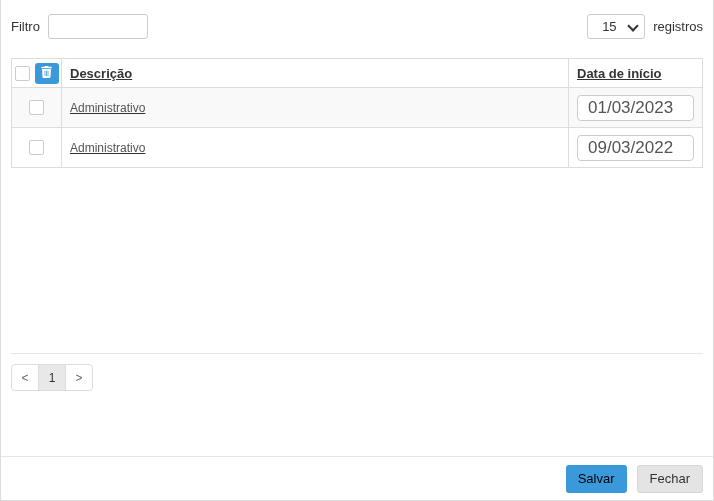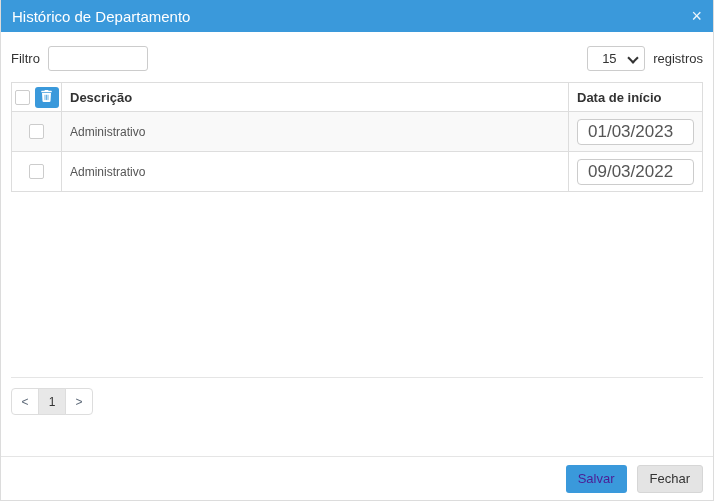--- a/index.html
+++ b/index.html
@@ -52,22 +52,22 @@
   }
   .select-wrap::after {
     content: ""; position: absolute; right: 8px; top: 8px;
     width: 6px; height: 6px;
     border-right: 2px solid #333; border-bottom: 2px solid #333;
     transform: rotate(45deg); pointer-events: none;
   }
 
   
   table.grid {
-    margin-top: 11px; width: 100%;
-    border-collapse: collapse; table-layout: fixed;
+    margin-top: 19px; width: 100%;
+    border-collapse: collapse; table-layout: fixed; text-decoration: underline;
   }
   table.grid th, table.grid td { border: 1px solid #ddd; }
   table.grid col.c-check { width: 50px; }
   table.grid col.c-date  { width: 134px; }
   thead th { height: 29px; text-align: left; font-size: 13px; font-weight: bold; color: #333; background: #fff; }
   thead th.th-check { text-align: center; }
   .th-check-inner { display: flex; align-items: center; justify-content: center; gap: 5px; }
   thead th.th-desc, thead th.th-date { padding-left: 8px; }
   tbody td { height: 40px; font-size: 12px; color: #555; }
   tbody tr:nth-child(odd) td { background: #f9f9f9; }
@@ -116,32 +116,28 @@
     margin-top: auto; flex: 0 0 44px;
     border-top: 1px solid #e5e5e5;
     display: flex; align-items: center; justify-content: flex-end;
     gap: 10px; padding: 0 10px;
   }
   .btn {
     height: 28px; padding: 0 12px;
     border: none; border-radius: 3px;
     font-family: inherit; font-size: 13px; cursor: pointer;
   }
-  .btn-primary { background: #3a99db; color: #4c1d95; }
+  .btn-primary { background: #3a99db; color: #000000; }
   .btn-default { background: #e4e4e4; color: #333; border: 1px solid #d6d6d6; }
 </style>
 </head>
 <body>
 
 <div class="modal">
 
-  <div class="modal-header">
-    <span class="modal-title">Histórico de Departamento</span>
-    <span class="close-x">×</span>
-  </div>
 
   <div class="modal-body">
 
     <div class="toolbar">
       <div class="filter-group">
         <label>Filtro</label>
         <input type="text" value="" style="">
       </div>
       <div class="pagesize-group">
         <span class="select-wrap">

